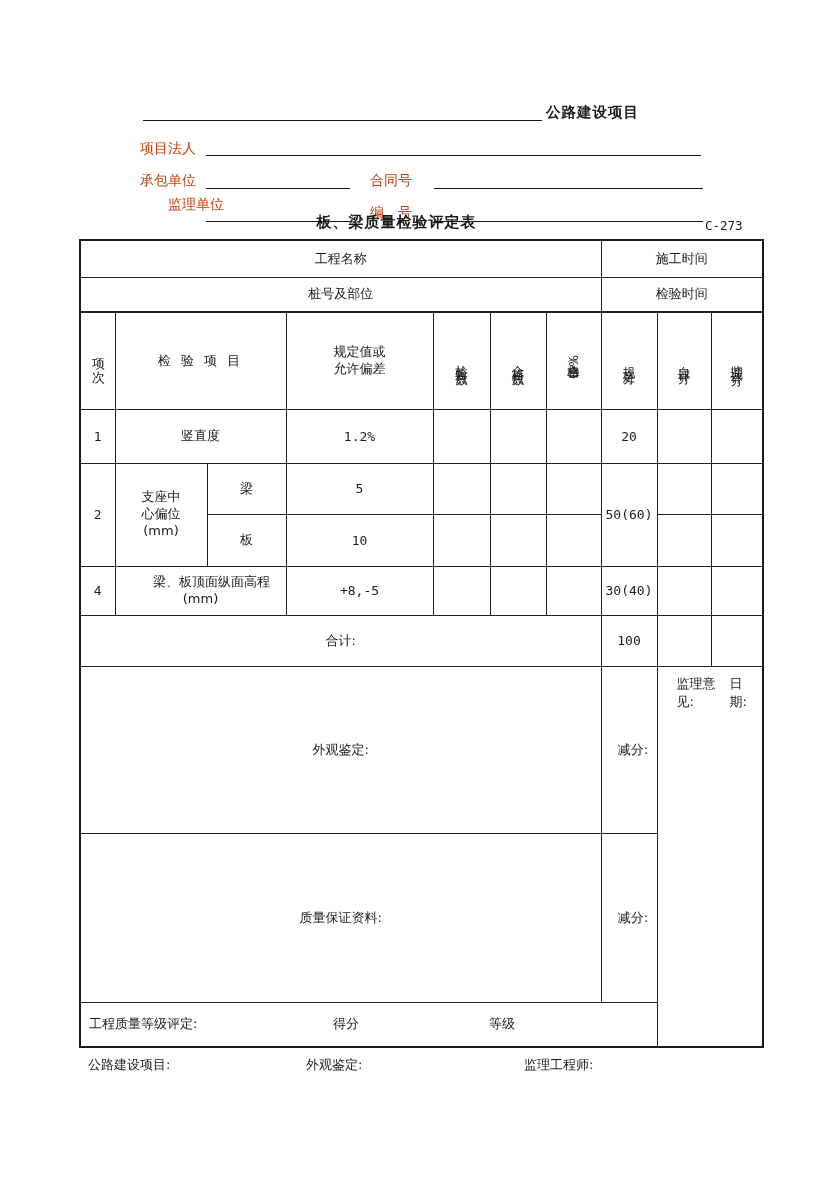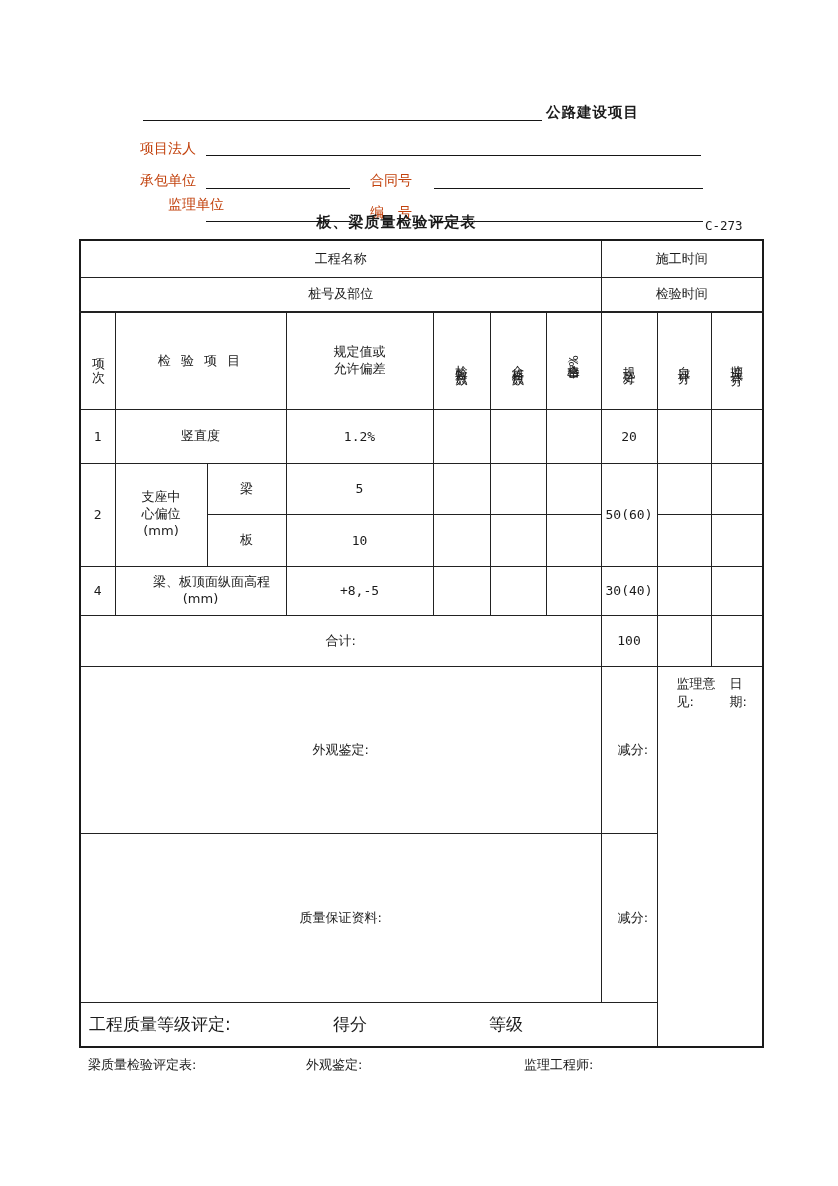--- a/index.html
+++ b/index.html
@@ -44,21 +44,21 @@
     margin: 0 auto; font-size: 12.5px; letter-spacing: 3px; line-height: 1.1;
   }
   .vert.two { letter-spacing: 13px; font-size: 13px; }
   .vert.long { letter-spacing: 0; }
   .num { font-family: "DejaVu Sans Mono", monospace; font-size: 12.5px; }
   td.row4-item { text-align: left; vertical-align: middle; padding-left: 9px;
     white-space: pre-line; line-height: 1.25; text-indent: 22px; font-size: 12.5px; }
   td.seat-item { white-space: pre-line; line-height: 1.3; font-size: 12.5px; }
 
   .grade-cell { position: relative; height: 100%; }
-  .grade-cell span { position: absolute; top: 50%; transform: translateY(-50%); white-space: nowrap; font-size: 17px; }
+  .grade-cell span { position: absolute; top: 50%; transform: translateY(-50%); white-space: nowrap; font-size: 13px; }
   .grade-label { left: 8px; }
   .grade-score { left: 252px; }
   .grade-grade { left: 408px; }
 
   .sup-cell {
     display: flex; flex-direction: row; justify-content: space-between;
     height: 100%; text-align: left; padding: 8px 4px 7px 19px;
   }
   .footer-row { position: absolute; top: 1056px; left: 0; width: 838px; font-size: 13px; }
   .footer-row span { position: absolute; white-space: nowrap; }
@@ -217,16 +217,16 @@
         <span class="grade-label">工程质量等级评定:</span>
         <span class="grade-score">得分</span>
         <span class="grade-grade">等级</span>
       </div>
     </td>
   </tr>
 </tbody>
   </table>
 
 <div class="footer-row">
-  <span class="f1">梁质量检验评定表:</span>
+  <span class="f1">公路建设项目:</span>
   <span class="f2">外观鉴定:</span>
   <span class="f3">监理工程师:</span>
 </div>
 
 </body></html>

